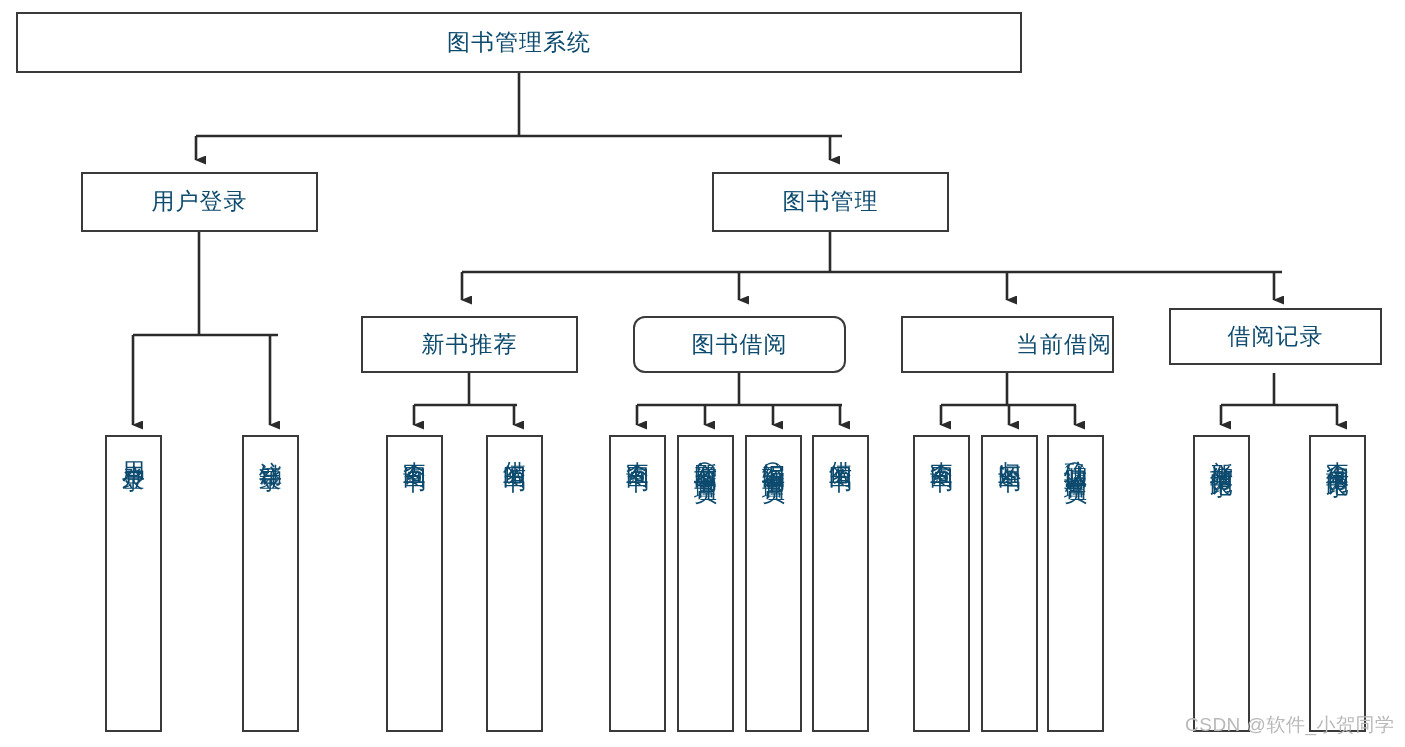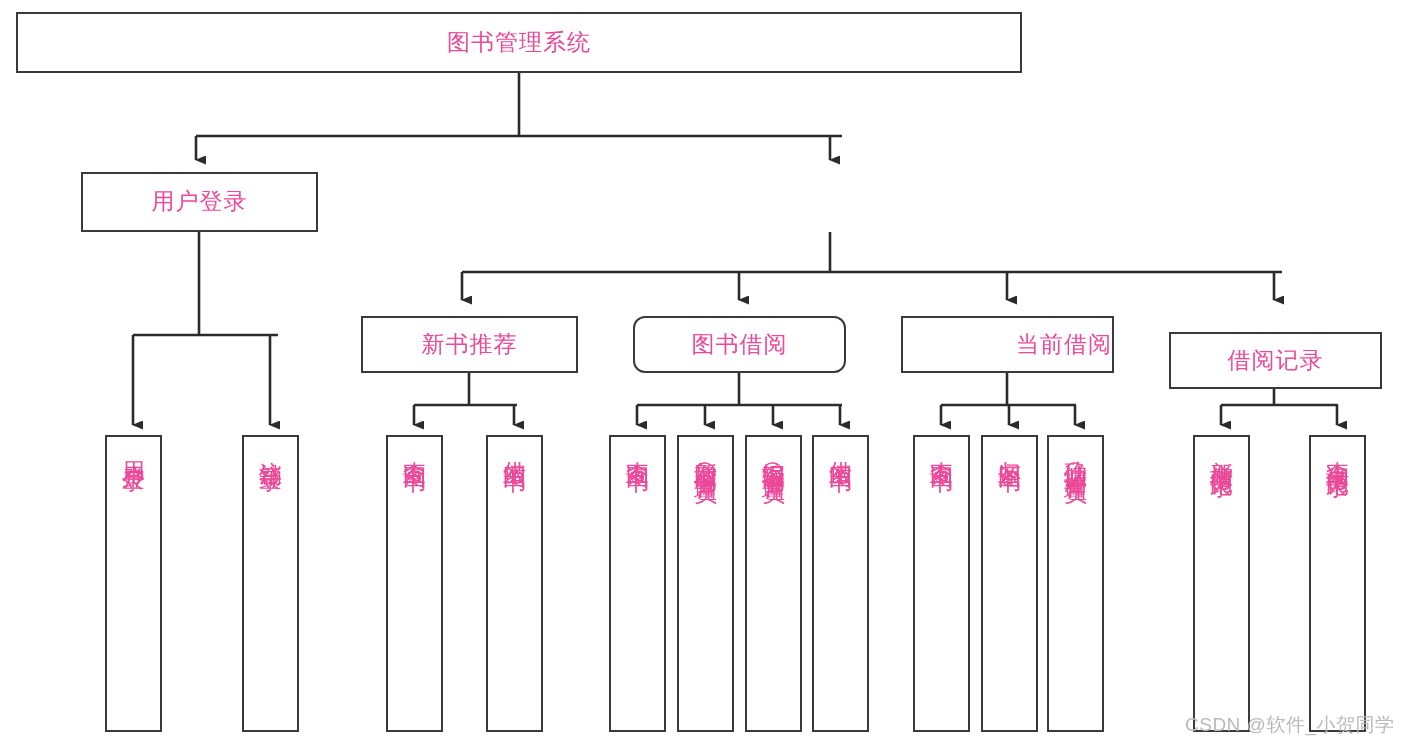--- a/index.html
+++ b/index.html
@@ -33,21 +33,21 @@
     border: 2px solid #3a3a3a;
     display: flex;
     align-items: center;
     justify-content: center;
     color: #333333;
     overflow: hidden;
   }
   .node .label {
     display: block;
     text-align: center;
-    color: #ec4899;
+    color: #0c4a6e;
     line-height: 1.18;
   }
   .node-h .label {
     writing-mode: horizontal-tb;
     font-size: 23px;
     letter-spacing: 1px;
   }
   .node-root .label {
     font-size: 23px;
   }
@@ -128,31 +128,34 @@
     </g>
   </svg>
 
   <div class="node node-h node-root" style="left:16px; top:12px; width:1006px; height:61px;">
     <span class="label">图书管理系统</span>
   </div>
 
   <div class="node node-h" style="left:81px; top:172px; width:237px; height:60px;">
     <span class="label">用户登录</span>
   </div>
+  <div class="node node-h" style="left:712px; top:172px; width:237px; height:60px;">
+    <span class="label">图书管理</span>
+  </div>
 
   <div class="node node-h" style="left:361px; top:316px; width:217px; height:57px;align-items:center;">
     <span class="label">新书推荐</span>
   </div>
   <div class="node node-h" style="left:633px; top:316px; width:213px; height:57px;border-radius:12px;">
     <span class="label">图书借阅</span>
   </div>
   <div class="node node-h" style="left:901px; top:316px; width:213px; height:57px;justify-content:flex-end;">
     <span class="label">当前借阅</span>
   </div>
-  <div class="node node-h" style="left:1169px; top:332px; width:213px; height:57px;">
+  <div class="node node-h" style="left:1169px; top:308px; width:213px; height:57px;">
     <span class="label">借阅记录</span>
   </div>
 
   <div class="node node-v" style="left:105px; top:435px; width:57px; height:297px;">
     <span class="label">用户登录</span>
   </div>
   <div class="node node-v" style="left:242px; top:435px; width:57px; height:297px;">
     <span class="label">注销登录</span>
   </div>
 

